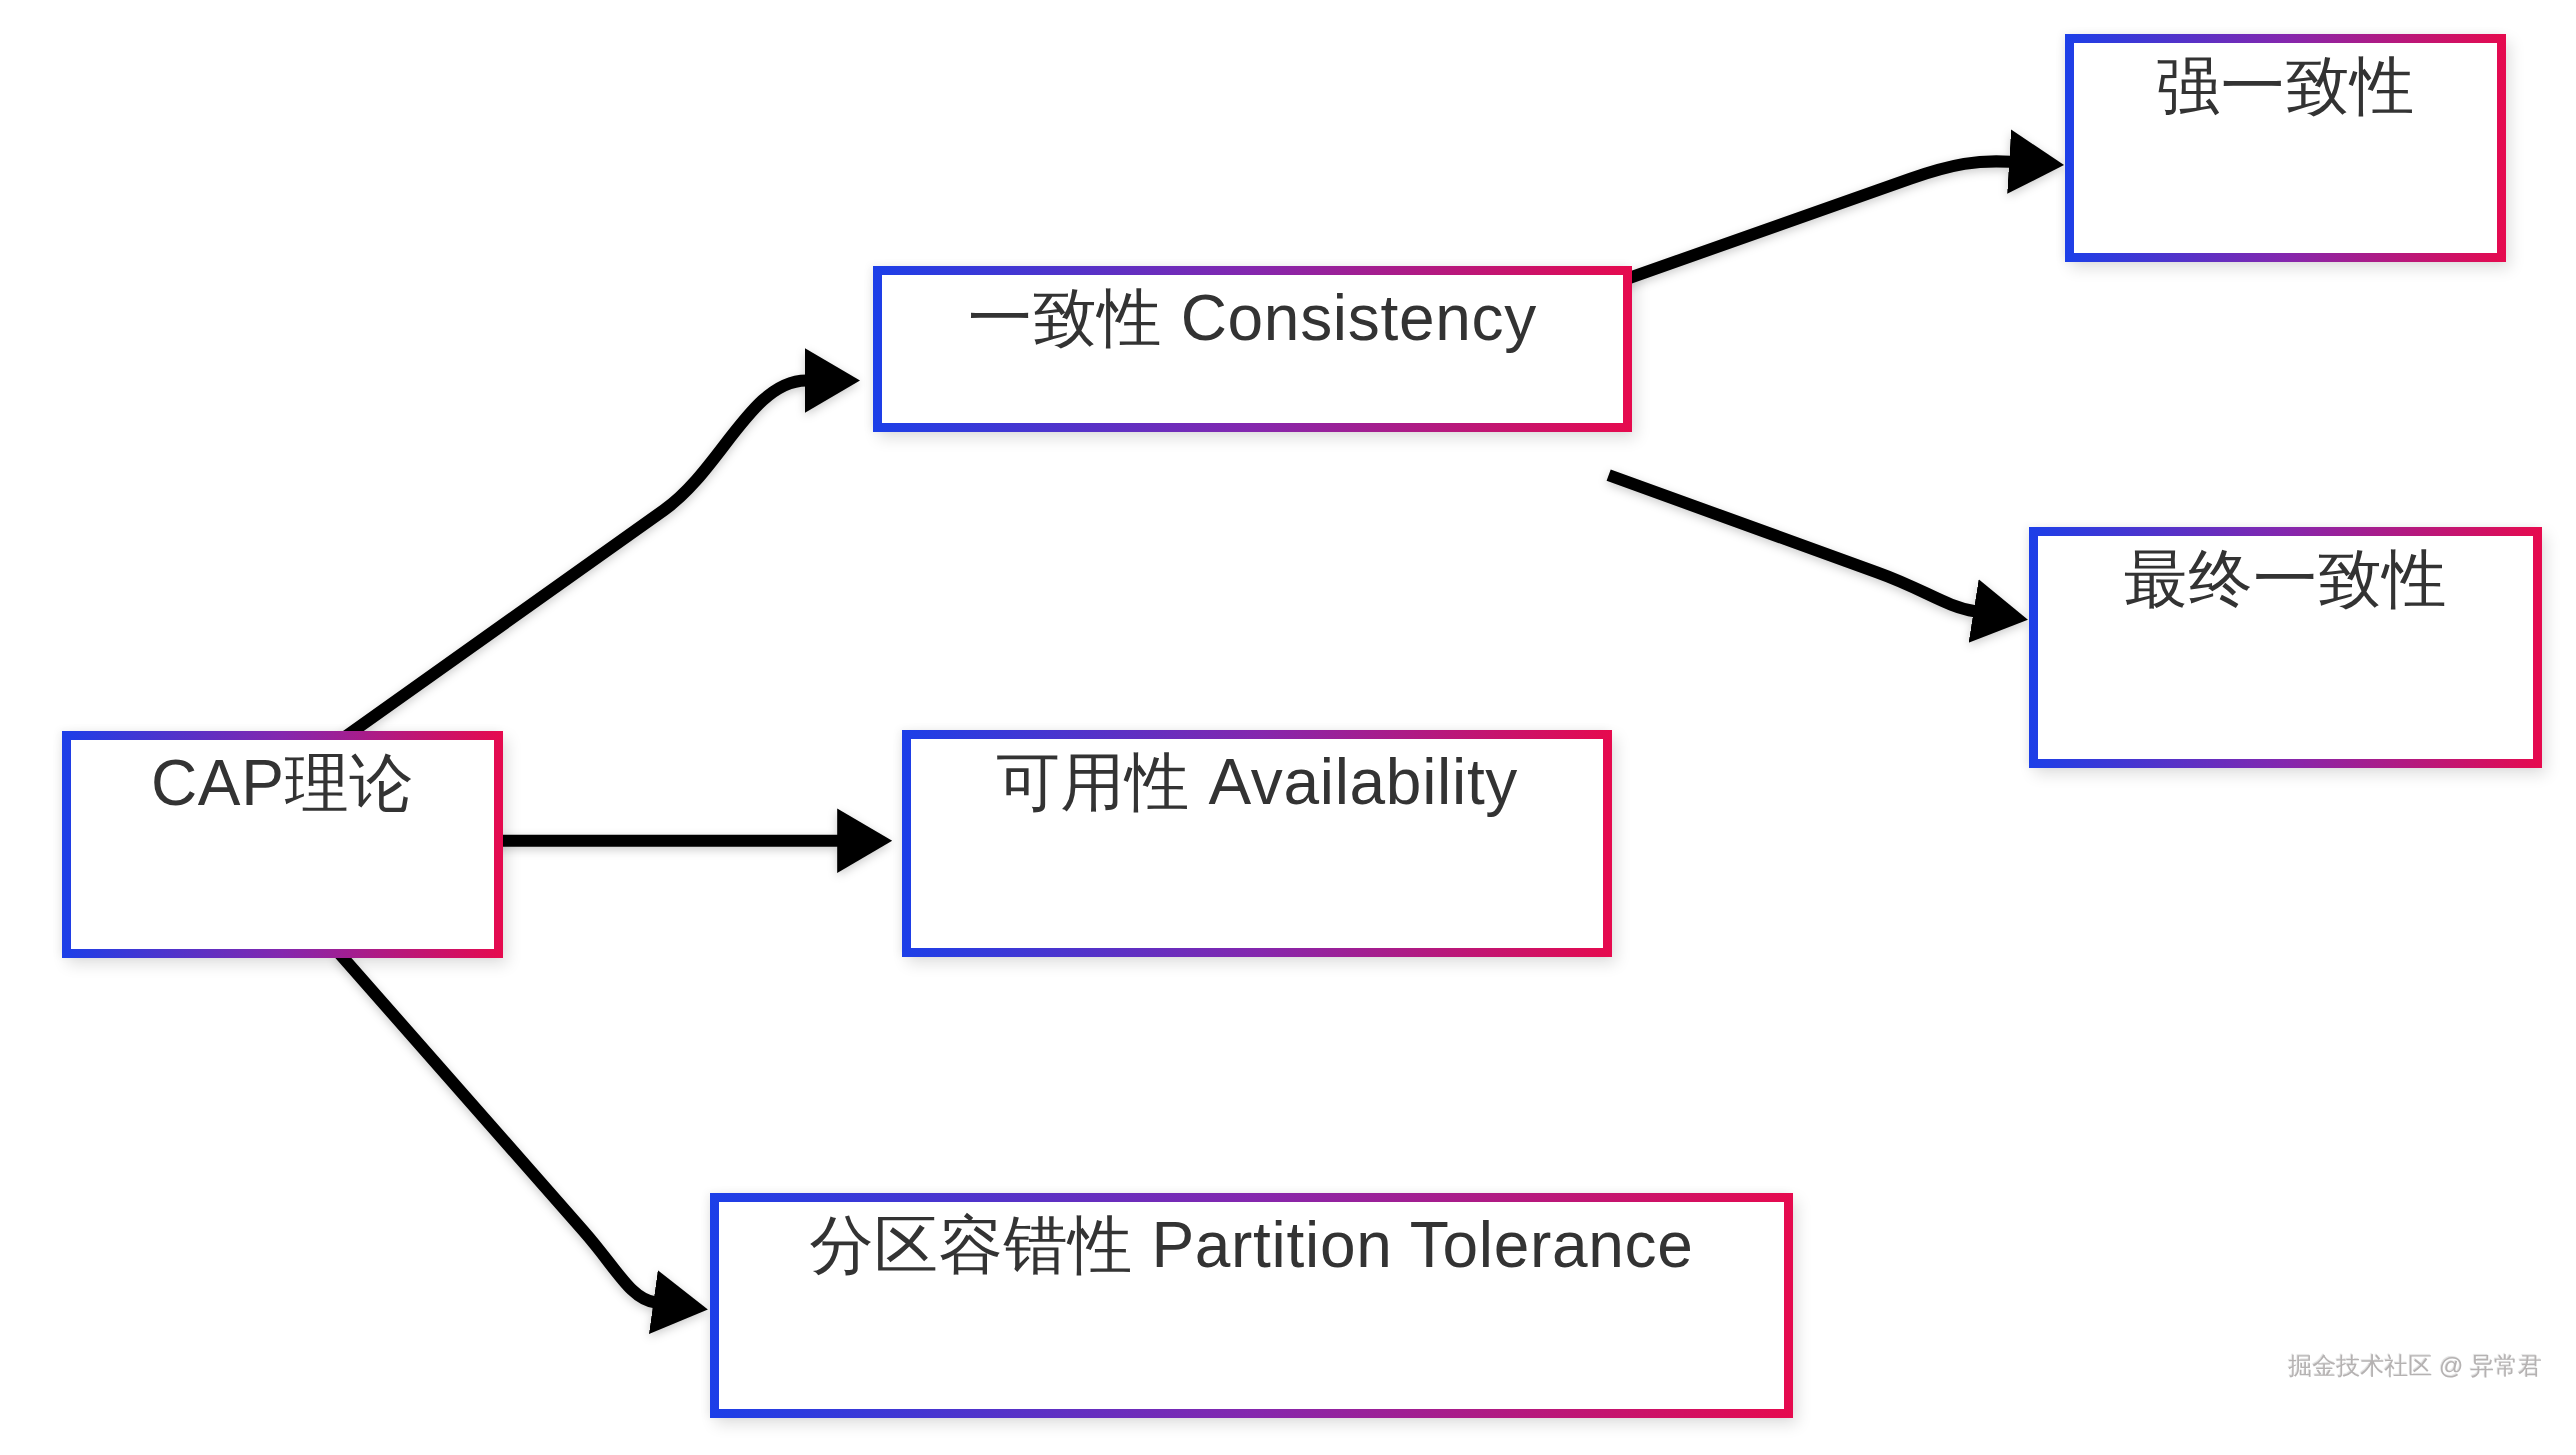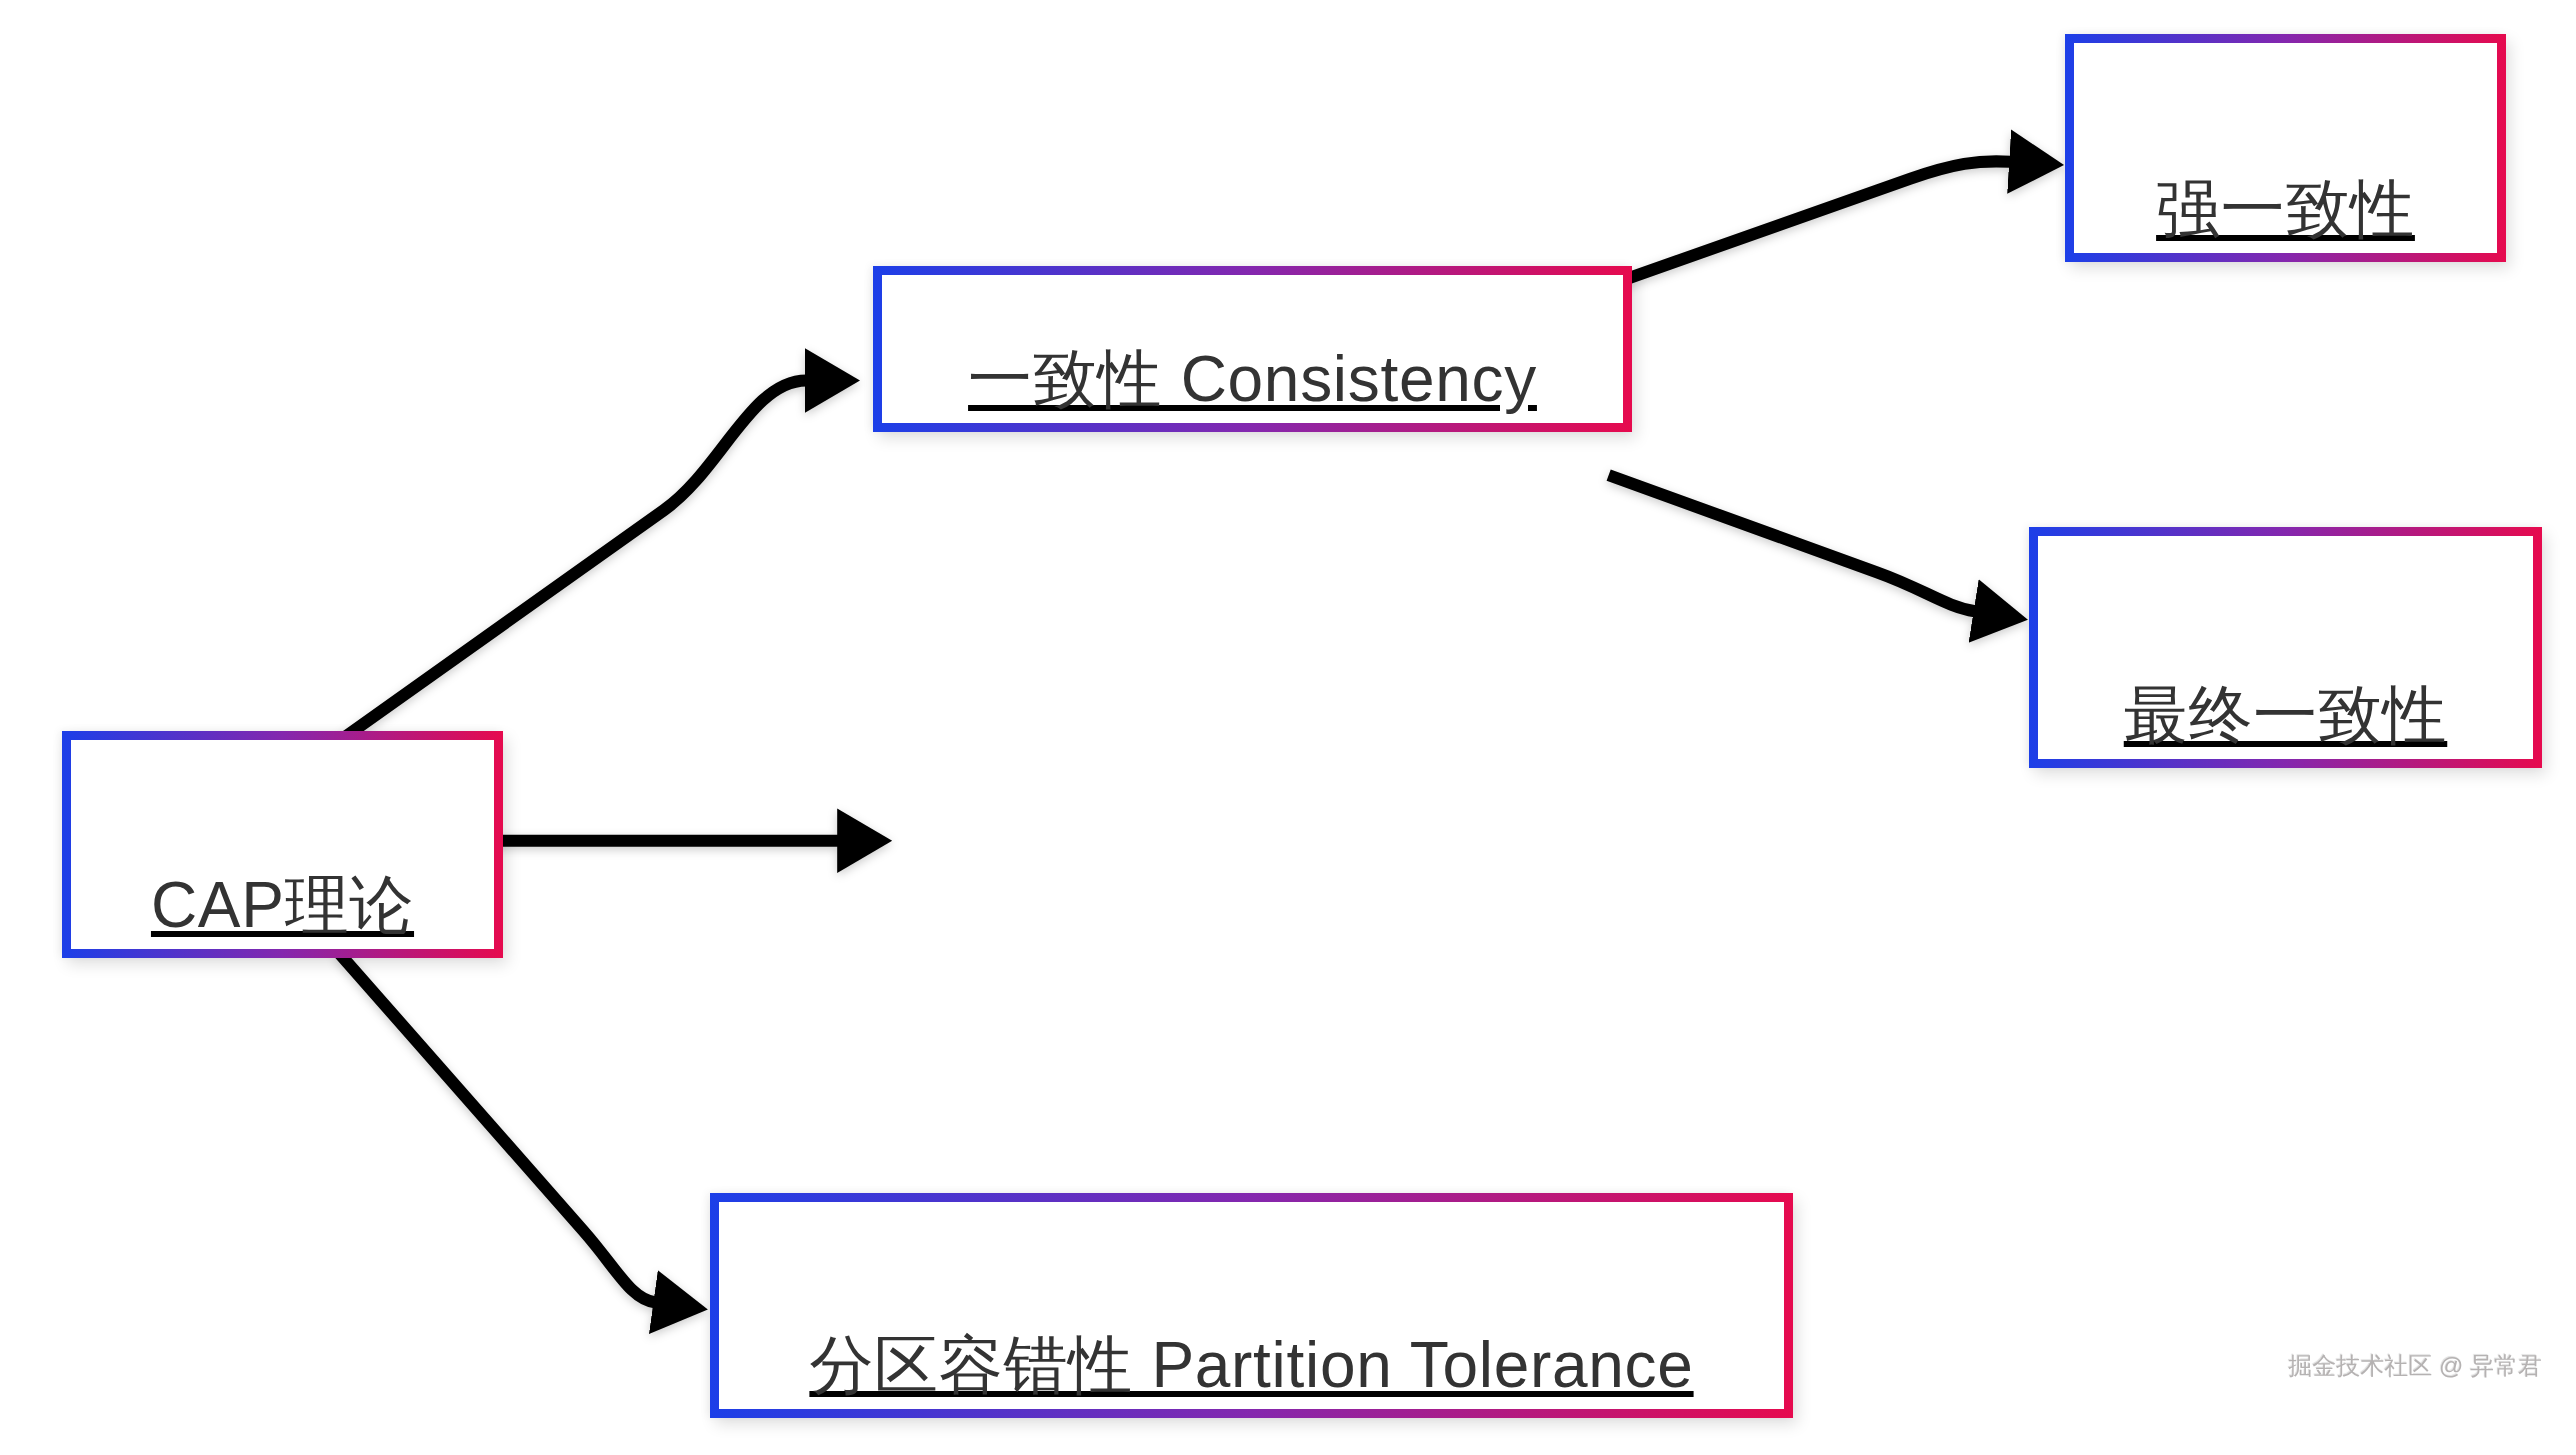--- a/index.html
+++ b/index.html
@@ -40,21 +40,21 @@
       var(--border-gradient-mid) 50%,
       var(--border-gradient-end) 100%);
     padding:9.4px;
     box-sizing:border-box;
     box-shadow:5.4px 6.7px 14.8px rgba(0,0,0,.13), -2.7px -1.3px 8px rgba(0,0,0,.05);
     cursor:pointer;
   }
   .node-inner{
     width:100%;height:100%;
     background:var(--node-background);
-    display:flex;align-items:flex-end;justify-content:center;text-decoration:underline;
+    display:flex;align-items:flex-start;justify-content:center;
   }
   .node-label{
     font-size:64px;
     color:var(--node-text);
     white-space:nowrap;
     letter-spacing:0.7px;
   }
   .watermark{
     position:absolute;
     top:1350px;right:34px;
@@ -88,20 +88,25 @@
       <span class="node-label">CAP理论</span>
     </div>
   </div>
 
   <div class="node" style="left:873px;top:266px;width:759px;height:166px;">
     <div class="node-inner">
       <span class="node-label">一致性 Consistency</span>
     </div>
   </div>
 
+  <div class="node" style="left:902px;top:730px;width:710px;height:227px;">
+    <div class="node-inner">
+      <span class="node-label">可用性 Availability</span>
+    </div>
+  </div>
 
   <div class="node" style="left:710px;top:1193px;width:1083px;height:225px;">
     <div class="node-inner">
       <span class="node-label">分区容错性 Partition Tolerance</span>
     </div>
   </div>
 
   <div class="node" style="left:2065px;top:34px;width:441px;height:228px;">
     <div class="node-inner">
       <span class="node-label">强一致性</span>

